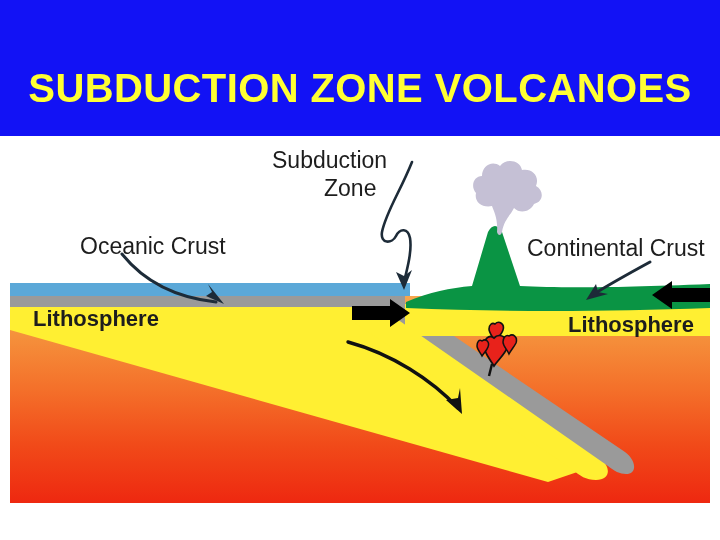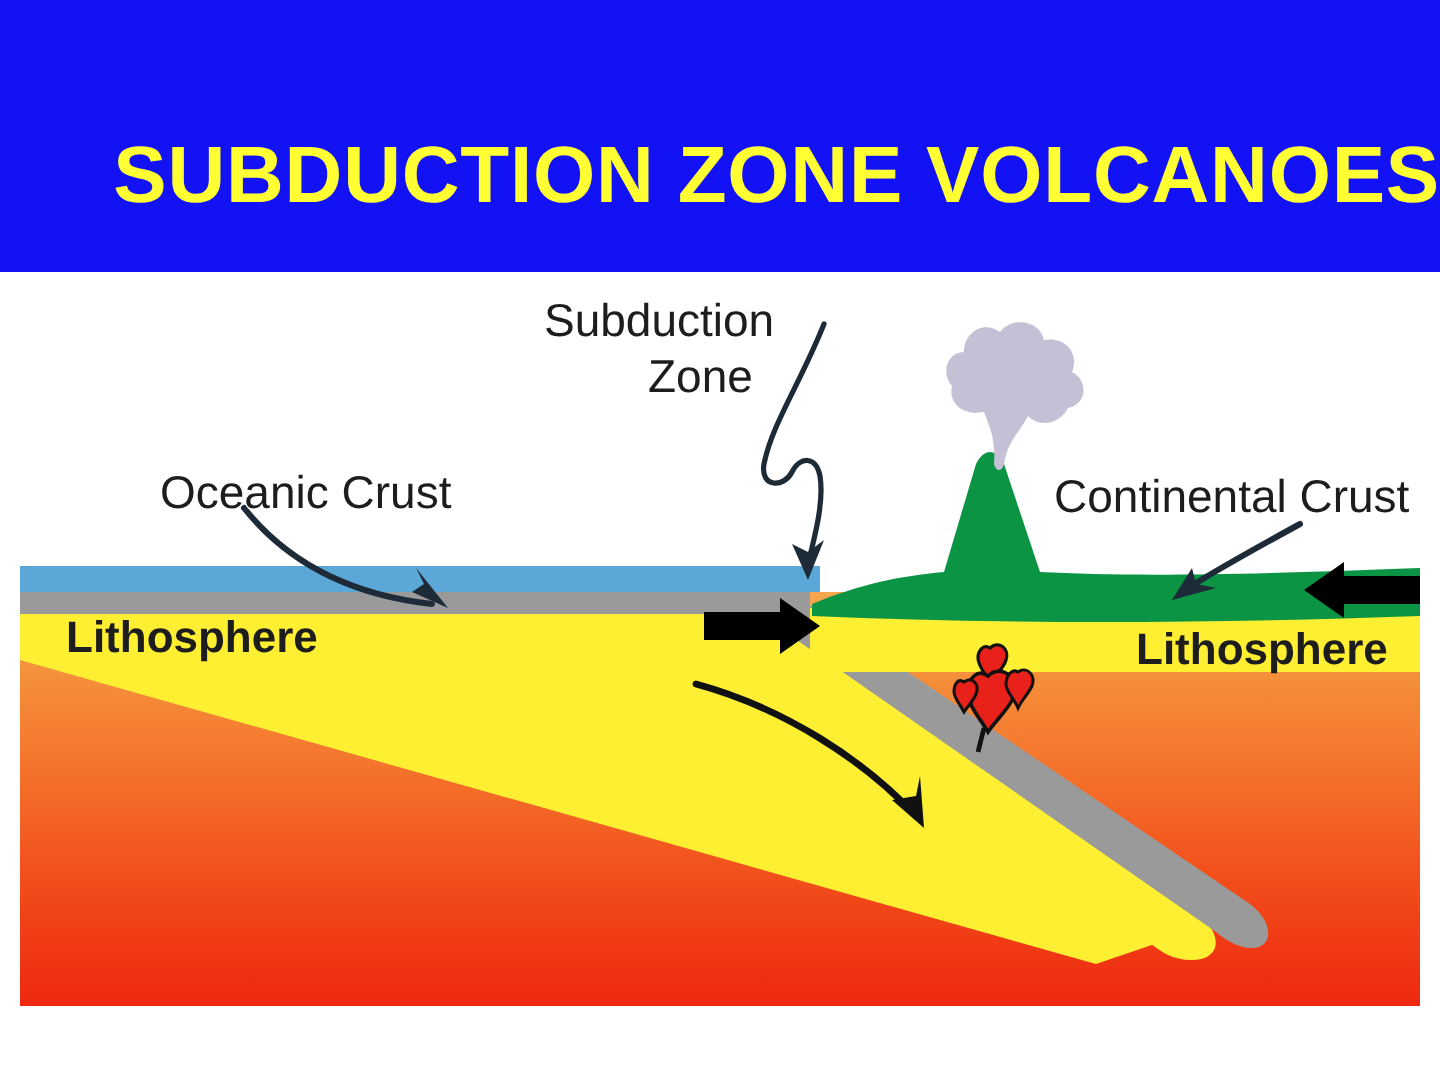--- a/index.html
+++ b/index.html
@@ -22,21 +22,21 @@
     top: 0;
     width: 720px;
     height: 136px;
     background: #1212f5;
   }
   #slide-title {
     position: absolute;
     left: 0;
     top: 66px;
     width: 720px;
-    text-align: right;
+    text-align: center;
     color: #ffff33;
     font-family: "Liberation Sans", sans-serif;
     font-weight: bold;
     font-size: 40px;
     letter-spacing: 0.4px;
     line-height: 44px;
     white-space: nowrap;
   }
   
   #diagram {

